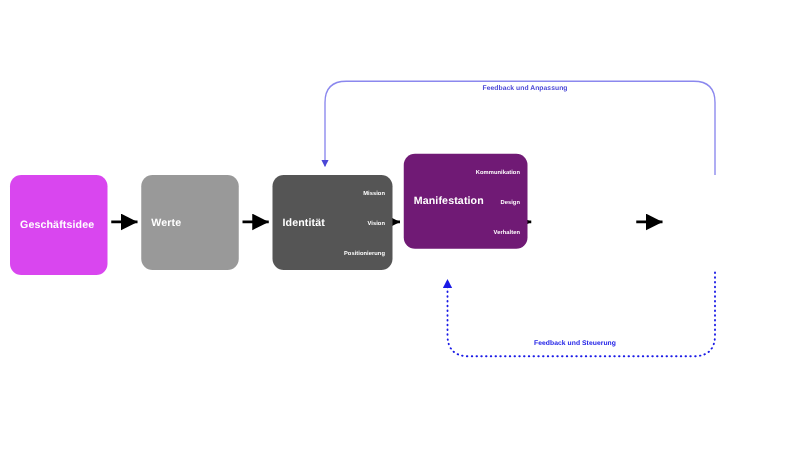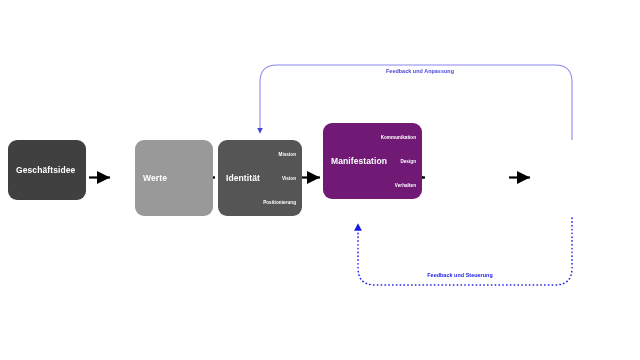--- a/index.html
+++ b/index.html
@@ -114,29 +114,29 @@
     <line x1="194" y1="177.5" x2="215" y2="177.5" stroke="#000000" stroke-width="2.2" marker-end="url(#arrowBlack)"></line>
     <line x1="299" y1="177.5" x2="320" y2="177.5" stroke="#000000" stroke-width="2.2" marker-end="url(#arrowBlack)"></line>
     <line x1="404" y1="177.5" x2="425" y2="177.5" stroke="#000000" stroke-width="2.2" marker-end="url(#arrowBlack)"></line>
     <line x1="509" y1="177.5" x2="530" y2="177.5" stroke="#000000" stroke-width="2.2" marker-end="url(#arrowBlack)"></line>
 
     <path d="M572,140 L572,82 Q572,65 555,65 L277,65 Q260,65 260,82 L260,133" fill="none" stroke="#8b88ee" stroke-width="1.1" marker-end="url(#arrowLilac)"></path>
 
     <path d="M572,218 L572,268 Q572,285 555,285 L375,285 Q358,285 358,268 L358,224" fill="none" stroke="#1a1ae6" stroke-width="1.5" stroke-linecap="round" stroke-dasharray="0.4 3.4" marker-end="url(#arrowBlue)"></path>
   </svg>
 
-  <div class="node" id="node-geschaeftsidee" style="left:8px; top:140px; width:78px; height:60px; background:#404040;">
+  <div class="node" id="node-geschaeftsidee" style="left:8px; top:140px; width:78px; height:80px; background:#d946ef;">
     <span class="node-title">Geschäftsidee</span>
   </div>
 
-  <div class="node" id="node-werte" style="left:113px; top:140px; width:78px; height:76px; background:#999999;margin-left:22px;">
+  <div class="node" id="node-werte" style="left:113px; top:140px; width:78px; height:76px; background:#999999;">
     <span class="node-title">Werte</span>
   </div>
 
-  <div class="node" id="node-identitaet" style="left:218px; top:140px; width:84px; height:76px; background:#555555;">
+  <div class="node" id="node-identitaet" style="left:218px; top:140px; width:96px; height:76px; background:#555555;">
     <span class="node-title">Identität</span>
     <div class="sublabels">
       <span>Mission</span>
       <span>Vision</span>
       <span>Positionierung</span>
     </div>
   </div>
 
   <div class="node" id="node-manifestation" style="left:323px; top:123px; width:99px; height:76px; background:#701a75;">
     <span class="node-title">Manifestation</span>

